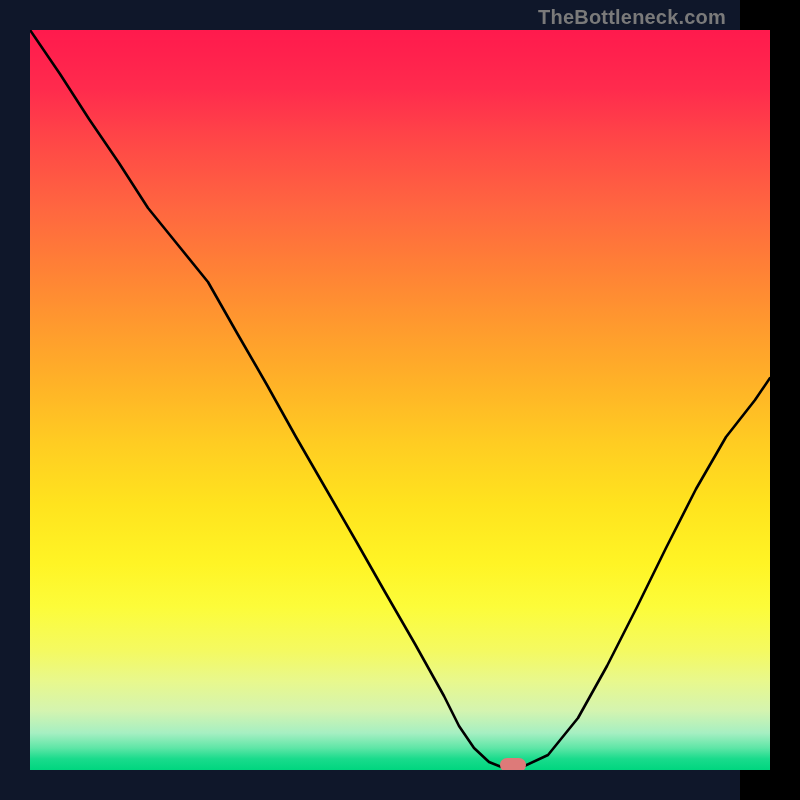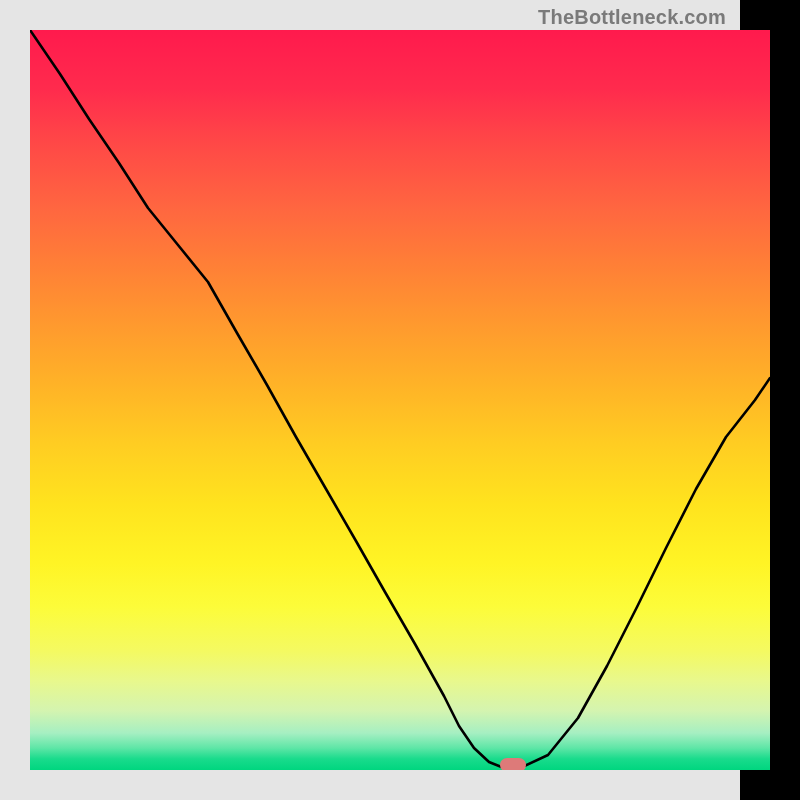--- a/index.html
+++ b/index.html
@@ -8,21 +8,21 @@
     width: 800px;
     height: 800px;
     background: #000;
     font-family: Arial, Helvetica, sans-serif;
     overflow: hidden;
   }
   .stage {
     position: relative;
     width: 740px;
     height: 800px;
-    background: #e5e5e5;
+    background: #0f172a;
   }
   .plot-area {
     position: absolute;
     left: 30px;
     top: 30px;
     width: 740px;
     height: 740px;
   }
   .gradient-bg {
     position: absolute;

